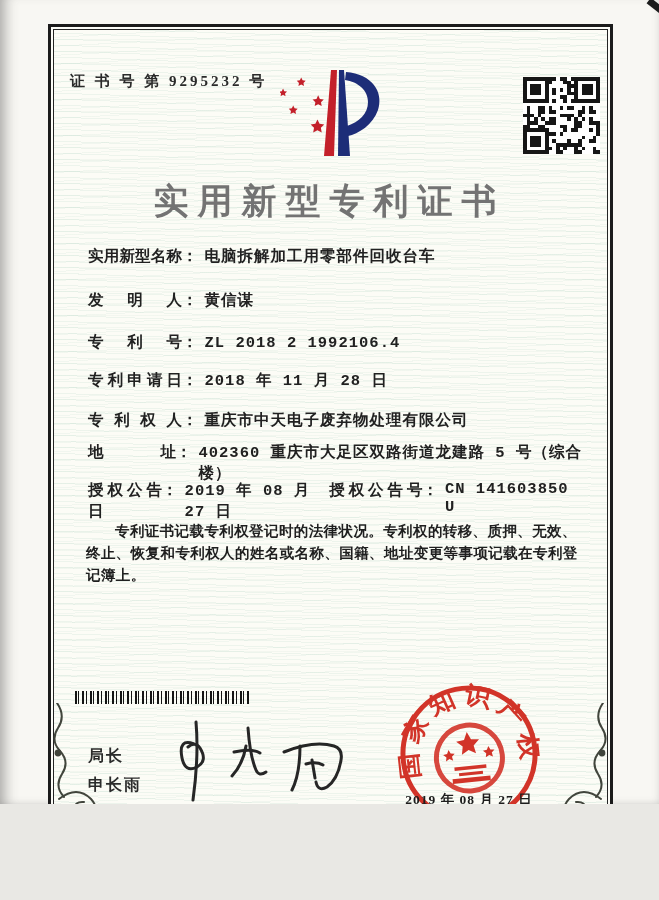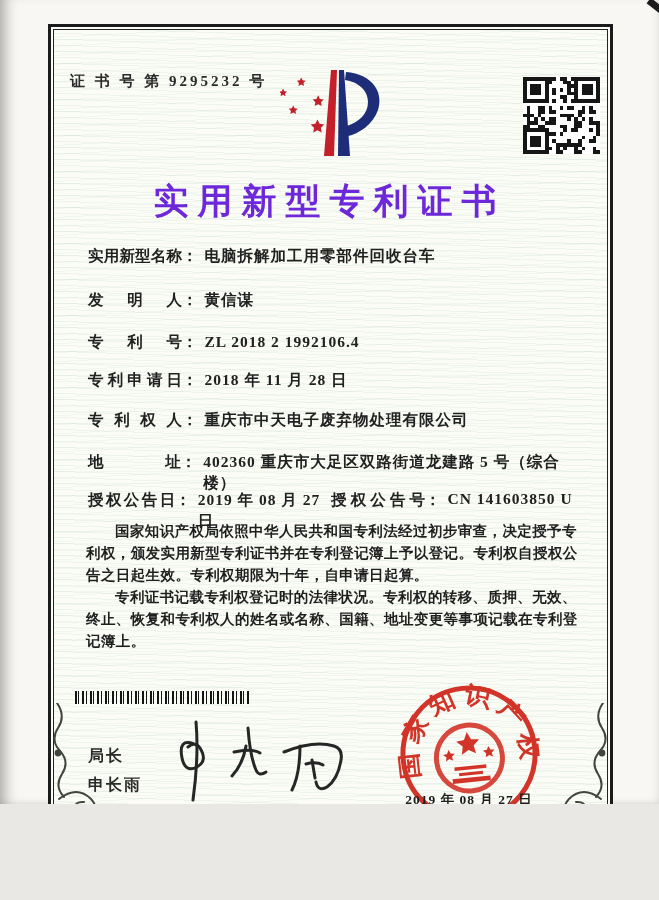--- a/index.html
+++ b/index.html
@@ -38,33 +38,33 @@
   .logo { position:absolute; left:280px; top:64px; width:112px; height:100px; }
   .qr {
     position:absolute; left:523px; top:77px; width:77px; height:77px;
     display:grid; grid-template-columns:repeat(21,1fr); grid-template-rows:repeat(21,1fr);
     background:#fff;
   }
   .qm { background:transparent; } .qd { background:#161616; }
   
   .title {
     position:absolute; left:0; top:178px; width:100%; text-align:center;
-    font-size:35px; font-weight:bold; color:#6d28d9; letter-spacing:9px;
+    font-size:35px; font-weight:bold; color:#737373; letter-spacing:9px;
   }
   
   .fields {
     position:absolute; left:88px; top:246px; width:500px;
-    font-family:Liberation Serif, serif;
+    font-family:Liberation Mono, monospace;
   }
   .field-row { display:flex; align-items:baseline; height:20px; font-size:15.5px; font-weight:bold; color:#212121; }
   .field-row:nth-of-type(1){ margin-bottom:24px; }
   .field-row:nth-of-type(2){ margin-bottom:22px; }
   .field-row:nth-of-type(3){ margin-bottom:18px; }
   .field-row:nth-of-type(4){ margin-bottom:20px; }
-  .field-row:nth-of-type(5){ margin-bottom:22px; }
+  .field-row:nth-of-type(5){ margin-bottom:12px; }
   .field-row:nth-of-type(6){ margin-bottom:18px; }
   .flabel { display:inline-block; width:94px; text-align:justify; text-align-last:justify; }
   .fcolon { margin-right:7px; }
   .fvalue { letter-spacing:1px; }
   .grant-pair-1 { display:flex; align-items:flex-start; width:243px; }
   .grant-pair-2 { display:flex; align-items:flex-start; }
   
   .body-text {
     position:absolute; left:86px; top:520px; width:492px;
     font-size:14.5px; line-height:22px; color:#1f1f1f; letter-spacing:.4px;
@@ -620,21 +620,20 @@
       </span>
       <span class="grant-pair-2">
         <span class="flabel">授权公告号</span>
           <span class="fcolon">：</span>
           <span class="fvalue">CN 141603850 U</span>
       </span>
     </div>
   </div>
 
   <div class="body-text">
-    <p>国家知识产权局依照中华人民共和国专利法经过初步审查，决定授予专利权，颁发实用新型专利证书并在专利登记簿上予以登记。专利权自授权公告之日起生效。专利权期限为十年，自申请日起算。</p>
     <p>专利证书记载专利权登记时的法律状况。专利权的转移、质押、无效、终止、恢复和专利权人的姓名或名称、国籍、地址变更等事项记载在专利登记簿上。</p>
   </div>
 
   <div class="barcode"></div>
 
   <div class="sig-title">局长</div>
   <div class="sig-name">申长雨</div>
 
   <svg class="signature-svg" viewBox="0 0 200 92">
     <g fill="none" stroke="#262626" stroke-width="3" stroke-linecap="round">

